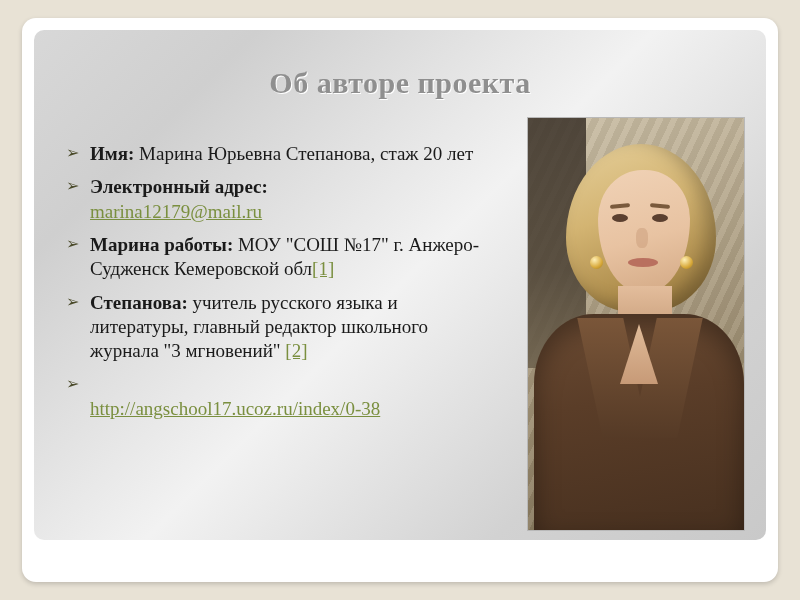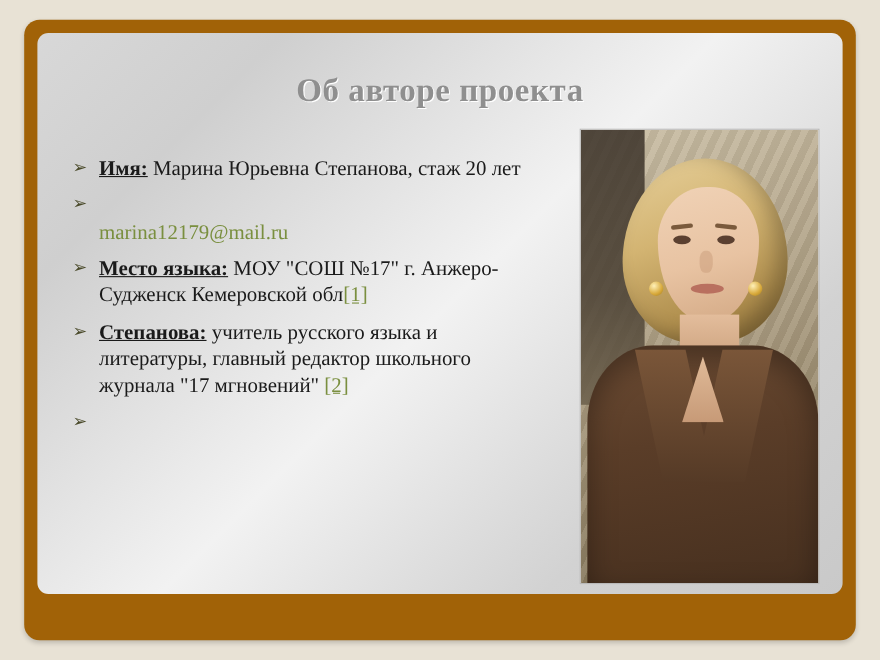--- a/index.html
+++ b/index.html
@@ -12,21 +12,21 @@
     background: #e8e2d5;
     font-family: "Liberation Serif", serif;
     overflow: hidden;
   }
   .slide-outer {
     position: absolute;
     left: 22px;
     top: 18px;
     width: 756px;
     height: 564px;
-    background: #a16207;
+    background: #ffffff;
     border-radius: 14px;
     box-shadow: 0 2px 5px rgba(0,0,0,0.18);
     overflow: hidden;
   }
   .slide-body {
     position: absolute;
     left: 12px;
     top: 12px;
     width: 732px;
     height: 510px;
@@ -67,24 +67,24 @@
   }
   ul.bullets > li .arrow {
     position: absolute;
     left: 2px;
     top: 1px;
     color: #4a4a2a;
     font-size: 16px;
   }
   .lbl {
     font-weight: bold;
-    text-decoration: underline;
   }
   .link {
     color: #7a8f3f;
+    text-decoration: underline;
   }
   .ref {
     color: #7a8f3f;
     text-decoration: underline;
   }
   .photo-frame {
     position: absolute;
     left: 494px;
     top: 88px;
     width: 216px;
@@ -224,37 +224,38 @@
     <div class="content">
       <ul class="bullets">
 
         <li>
           <span class="arrow">➢</span>
           <span class="lbl">Имя:</span><span> Марина Юрьевна Степанова, стаж 20 лет</span>
         </li>
 
         <li>
           <span class="arrow">➢</span>
+          <span class="lbl">Электронный адрес:</span><br>
+          <span class="link">marina12179@mail.ru</span>
+        </li>
+
+        <li>
+          <span class="arrow">➢</span>
+          <span class="lbl"> Марина работы:</span><span> МОУ "СОШ №17" г. Анжеро-Судженск Кемеровской обл</span><span class="ref">[1]</span>
+        </li>
+
+        <li>
+          <span class="arrow">➢</span>
+          <span class="lbl">Степанова:</span><span> учитель русского языка и литературы, главный редактор школьного журнала "3 мгновений" </span><span class="ref">[2]</span>
+        </li>
+
+        <li>
+          <span class="arrow">➢</span>
           <br>
-          <span class="link">marina12179@mail.ru</span>
-        </li>
-
-        <li>
-          <span class="arrow">➢</span>
-          <span class="lbl"> Место языка:</span><span> МОУ "СОШ №17" г. Анжеро-Судженск Кемеровской обл</span><span class="ref">[1]</span>
-        </li>
-
-        <li>
-          <span class="arrow">➢</span>
-          <span class="lbl">Степанова:</span><span> учитель русского языка и литературы, главный редактор школьного журнала "17 мгновений" </span><span class="ref">[2]</span>
-        </li>
-
-        <li>
-          <span class="arrow">➢</span>
-          <br>
+          <span class="link">http://angschool17.ucoz.ru/index/0-38</span>
         </li>
 
       </ul>
     </div>
 
     <div class="photo-frame">
       <div class="photo">
         <div class="wall"></div>
         <div class="dark-left"></div>
         <div class="hair"></div>

